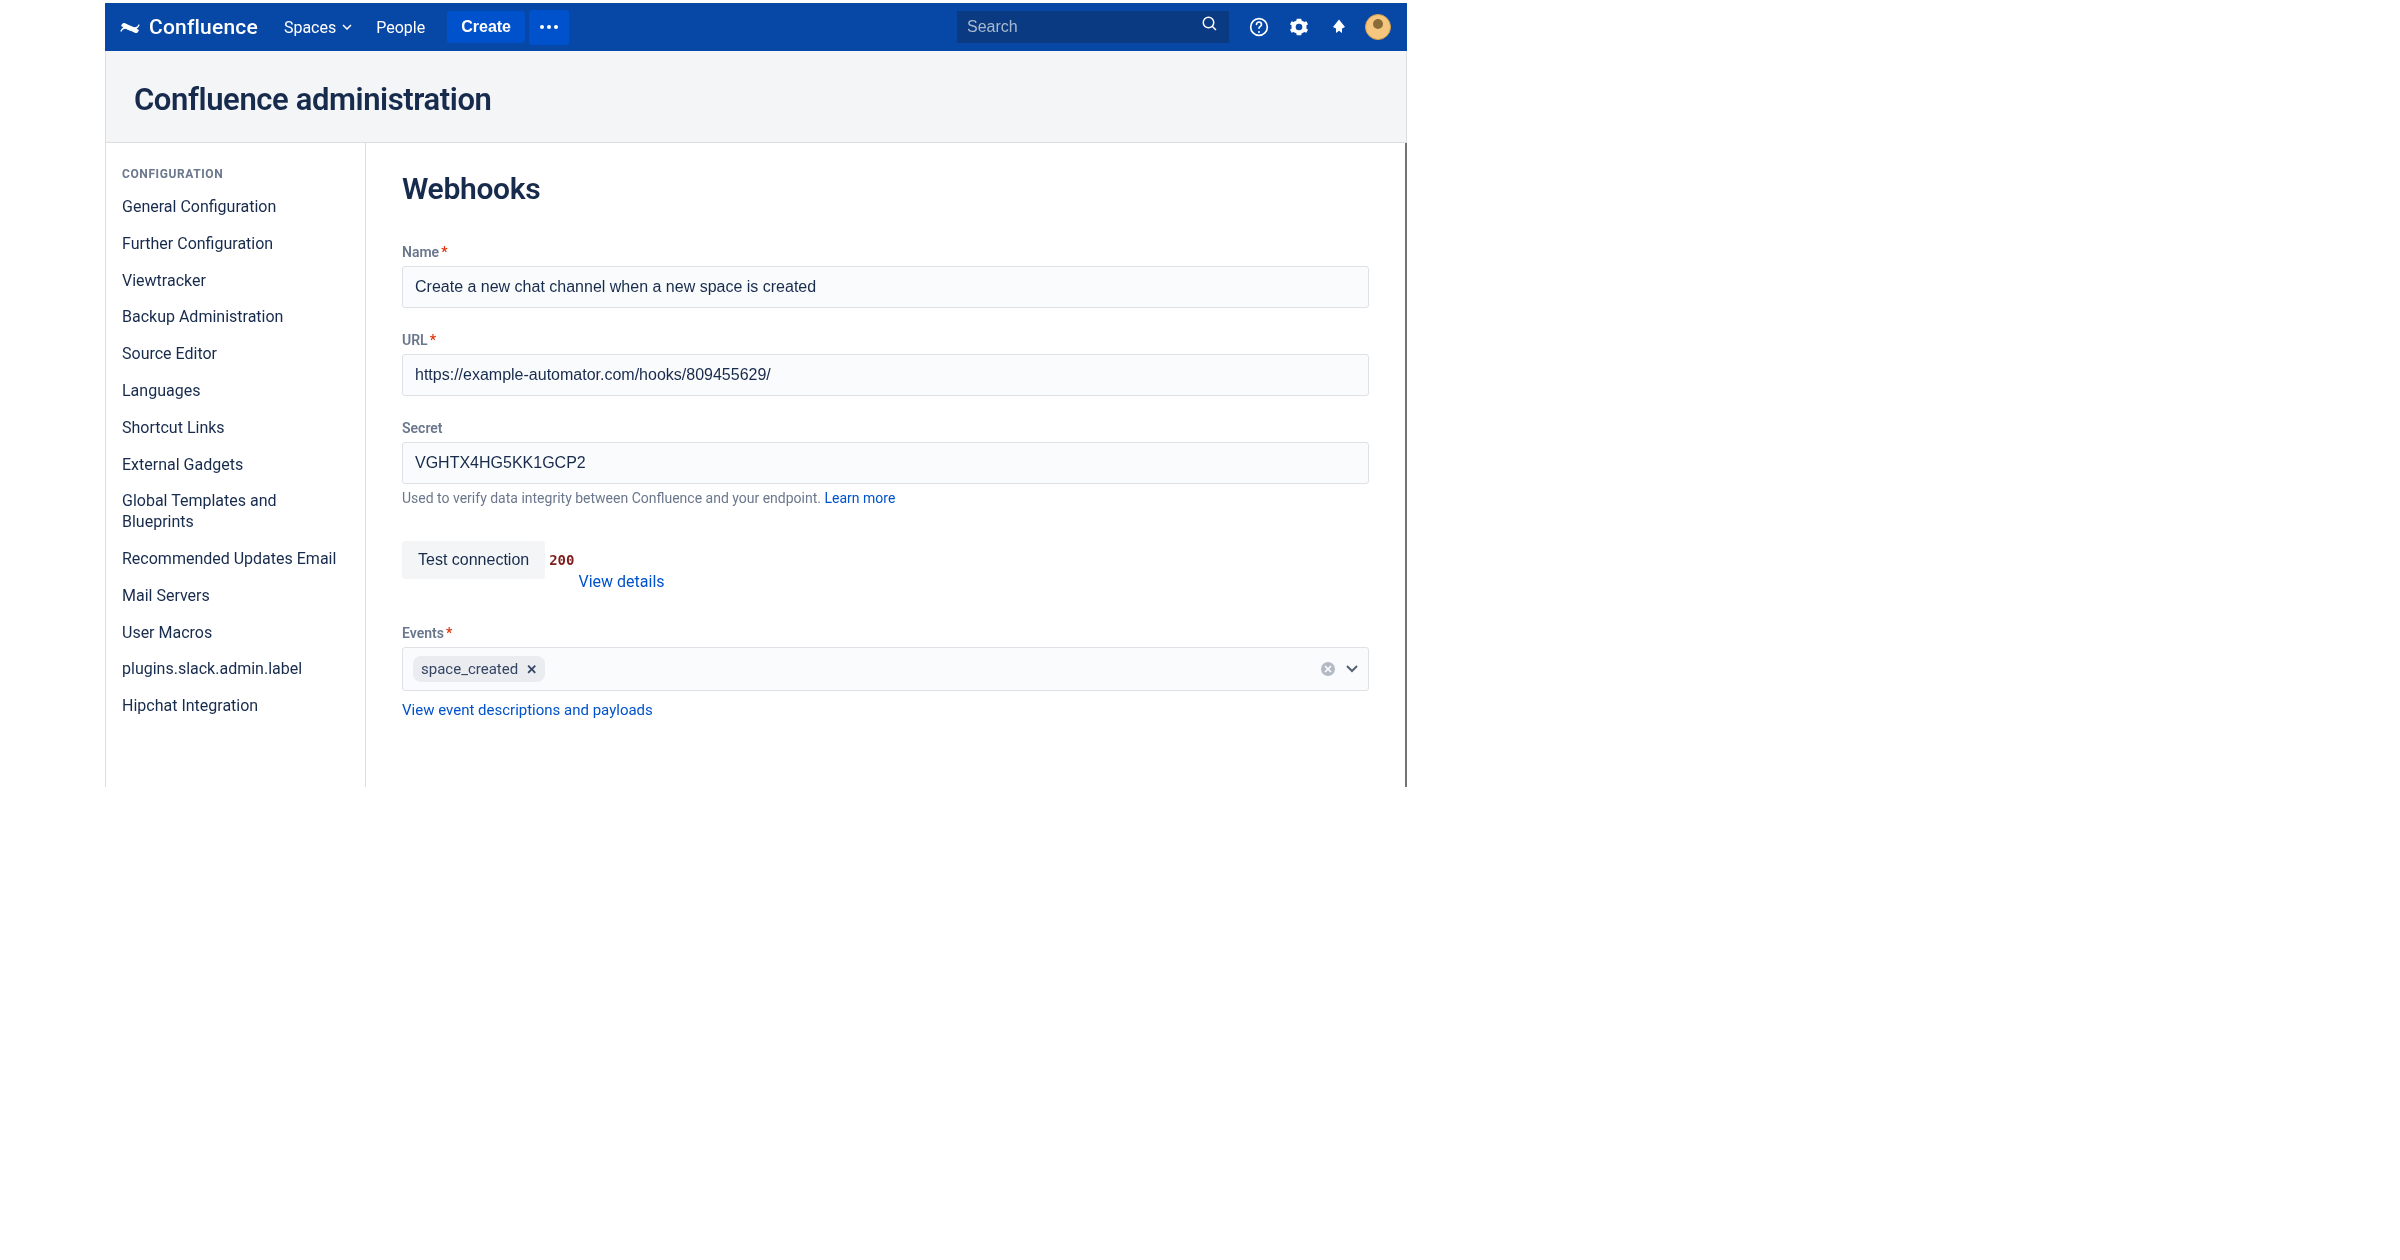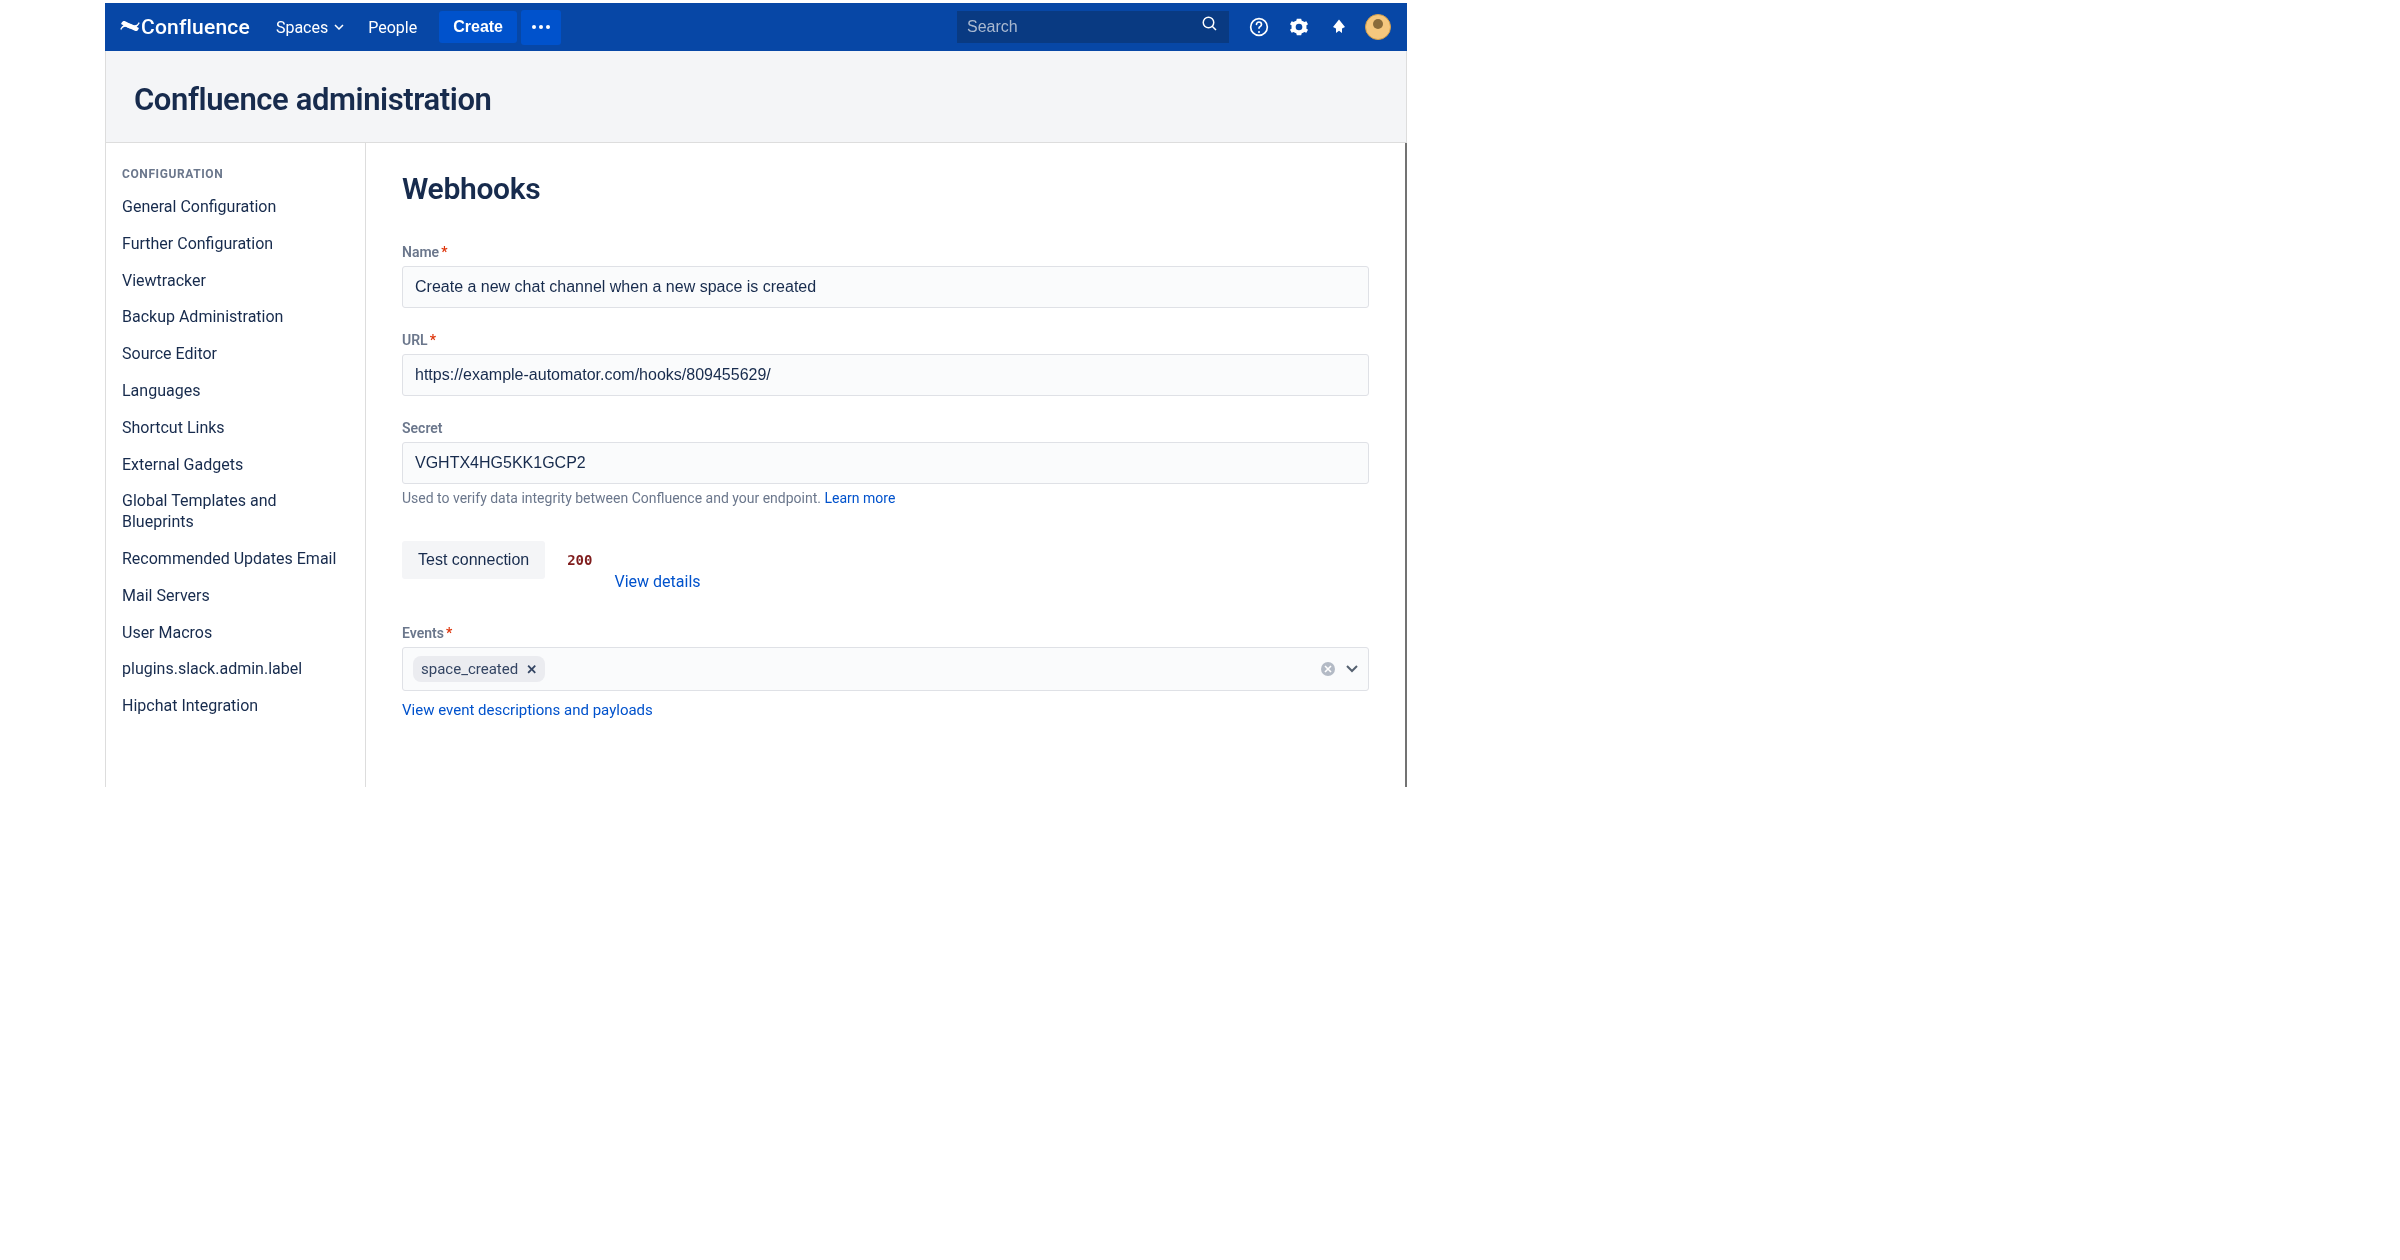--- a/index.html
+++ b/index.html
@@ -15,21 +15,22 @@
   height: 48px;
   display: flex;
   align-items: center;
   padding: 0 8px 0 0;
   margin-left: 105px;
   margin-right: 93px;
   margin-top: 3px;
 }
 .logo-wrap {
   display: flex;
-  align-items: flex-start;
+  align-items: flex-end;
+  gap: 8px;
   padding: 0 14px;
 }
 .logo-icon { display: flex; align-items: center; }
 .logo-text { color: #fff; font-size: 21px; font-weight: 500; letter-spacing: 0.2px; }
 .nav-item {
   color: #fff;
   font-size: 16px;
   padding: 0 12px;
   height: 48px;
   display: flex;
@@ -180,21 +181,21 @@
 .help-text {
   font-size: 14px;
   color: #6b778c;
   margin-top: -18px;
   margin-bottom: 22px;
 }
 .inline-link { color: #0052cc; cursor: pointer; }
 .test-row {
   display: flex;
   align-items: center;
-  gap: 22px;
+  gap: 4px;
   margin-bottom: 34px;
 }
 .test-btn {
   background: #f4f5f7;
   border: none;
   border-radius: 3px;
   padding: 10px 16px;
   font-size: 16px;
   color: #172b4d;
   cursor: pointer;

